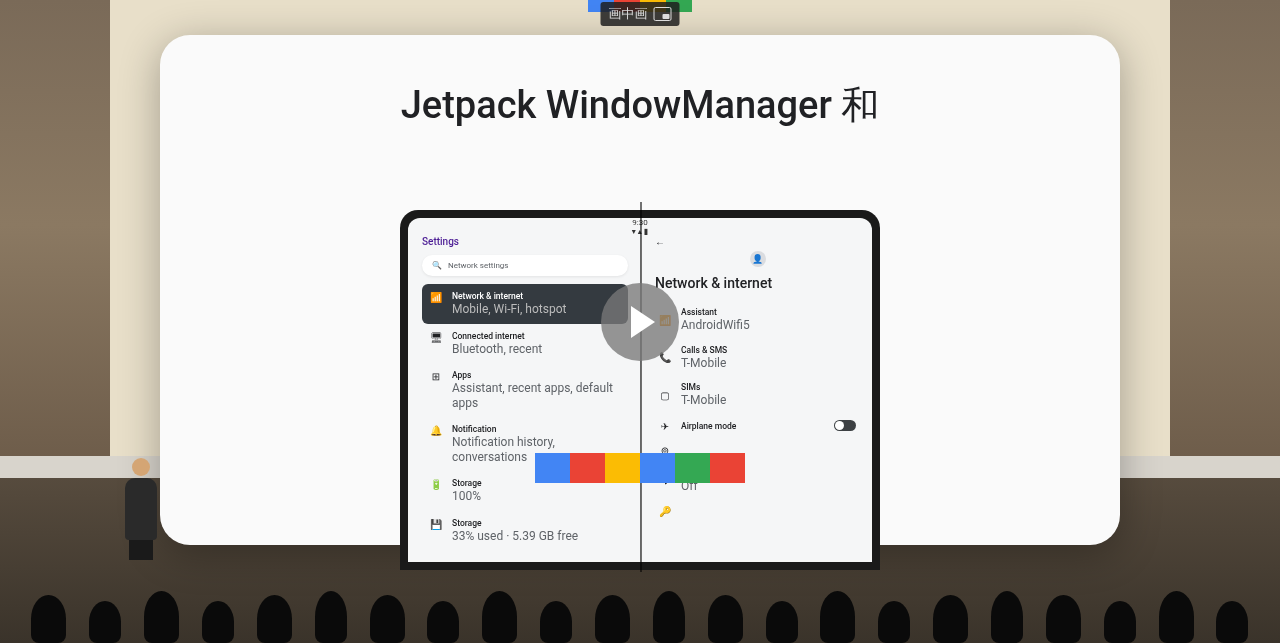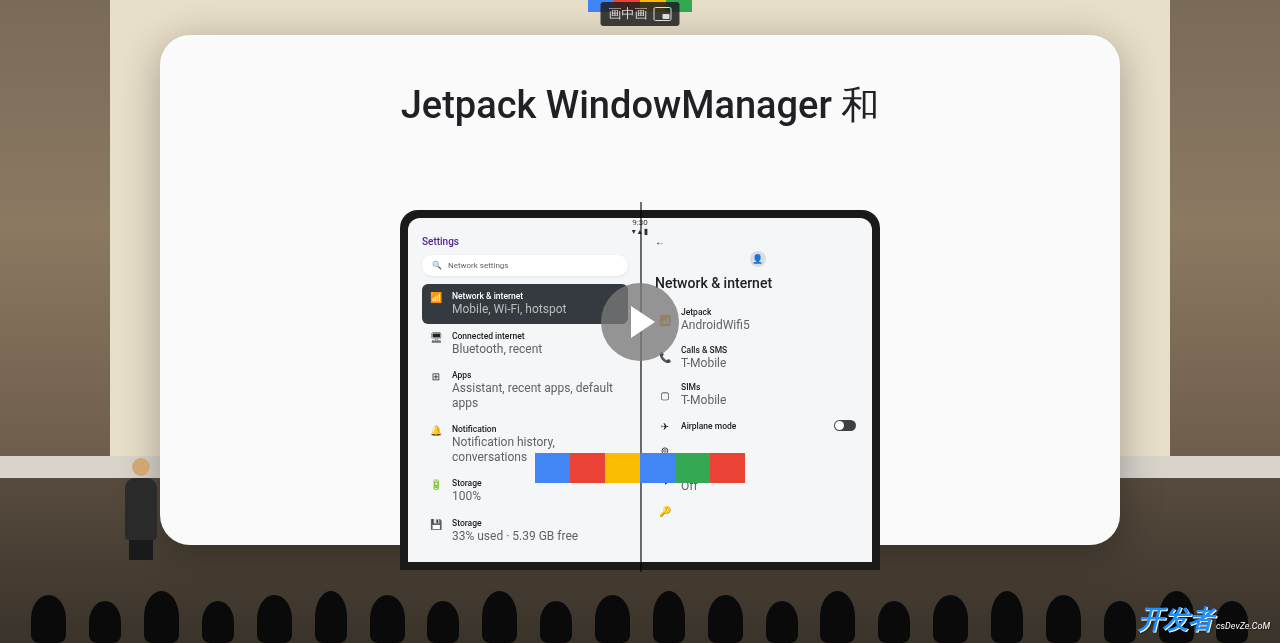--- a/index.html
+++ b/index.html
@@ -167,21 +167,21 @@
         <div class="pane pane-right">
           <div class="detail-header">
             <span class="back-arrow">←</span>
           </div>
           <div class="avatar">👤</div>
           <div class="detail-title">Network &amp; internet</div>
           <div id="right-list">
               <div class="detail-row">
                 <div class="item-icon">📶</div>
                 <div class="item-text">
-                  <div class="item-title">Jetpack</div>
+                  <div class="item-title">Assistant</div>
                   <div class="item-sub">AndroidWifi5</div>
                 </div>
               </div>
               <div class="detail-row">
                 <div class="item-icon">📞</div>
                 <div class="item-text">
                   <div class="item-title">Calls &amp; SMS</div>
                   <div class="item-sub">T-Mobile</div>
                 </div>
               </div>
@@ -255,17 +255,13 @@
       <div class="aud-sil"></div>
       <div class="aud-sil"></div>
       <div class="aud-sil"></div>
       <div class="aud-sil"></div>
       <div class="aud-sil"></div>
       <div class="aud-sil"></div>
       <div class="aud-sil"></div>
       <div class="aud-sil"></div>
   </div>
 
-  <div class="watermark">
-    <span class="wm-main">开发者</span>
-    <span class="wm-sub">csDevZe.CoM</span>
-  </div>
 </div>
 
 </body></html>

